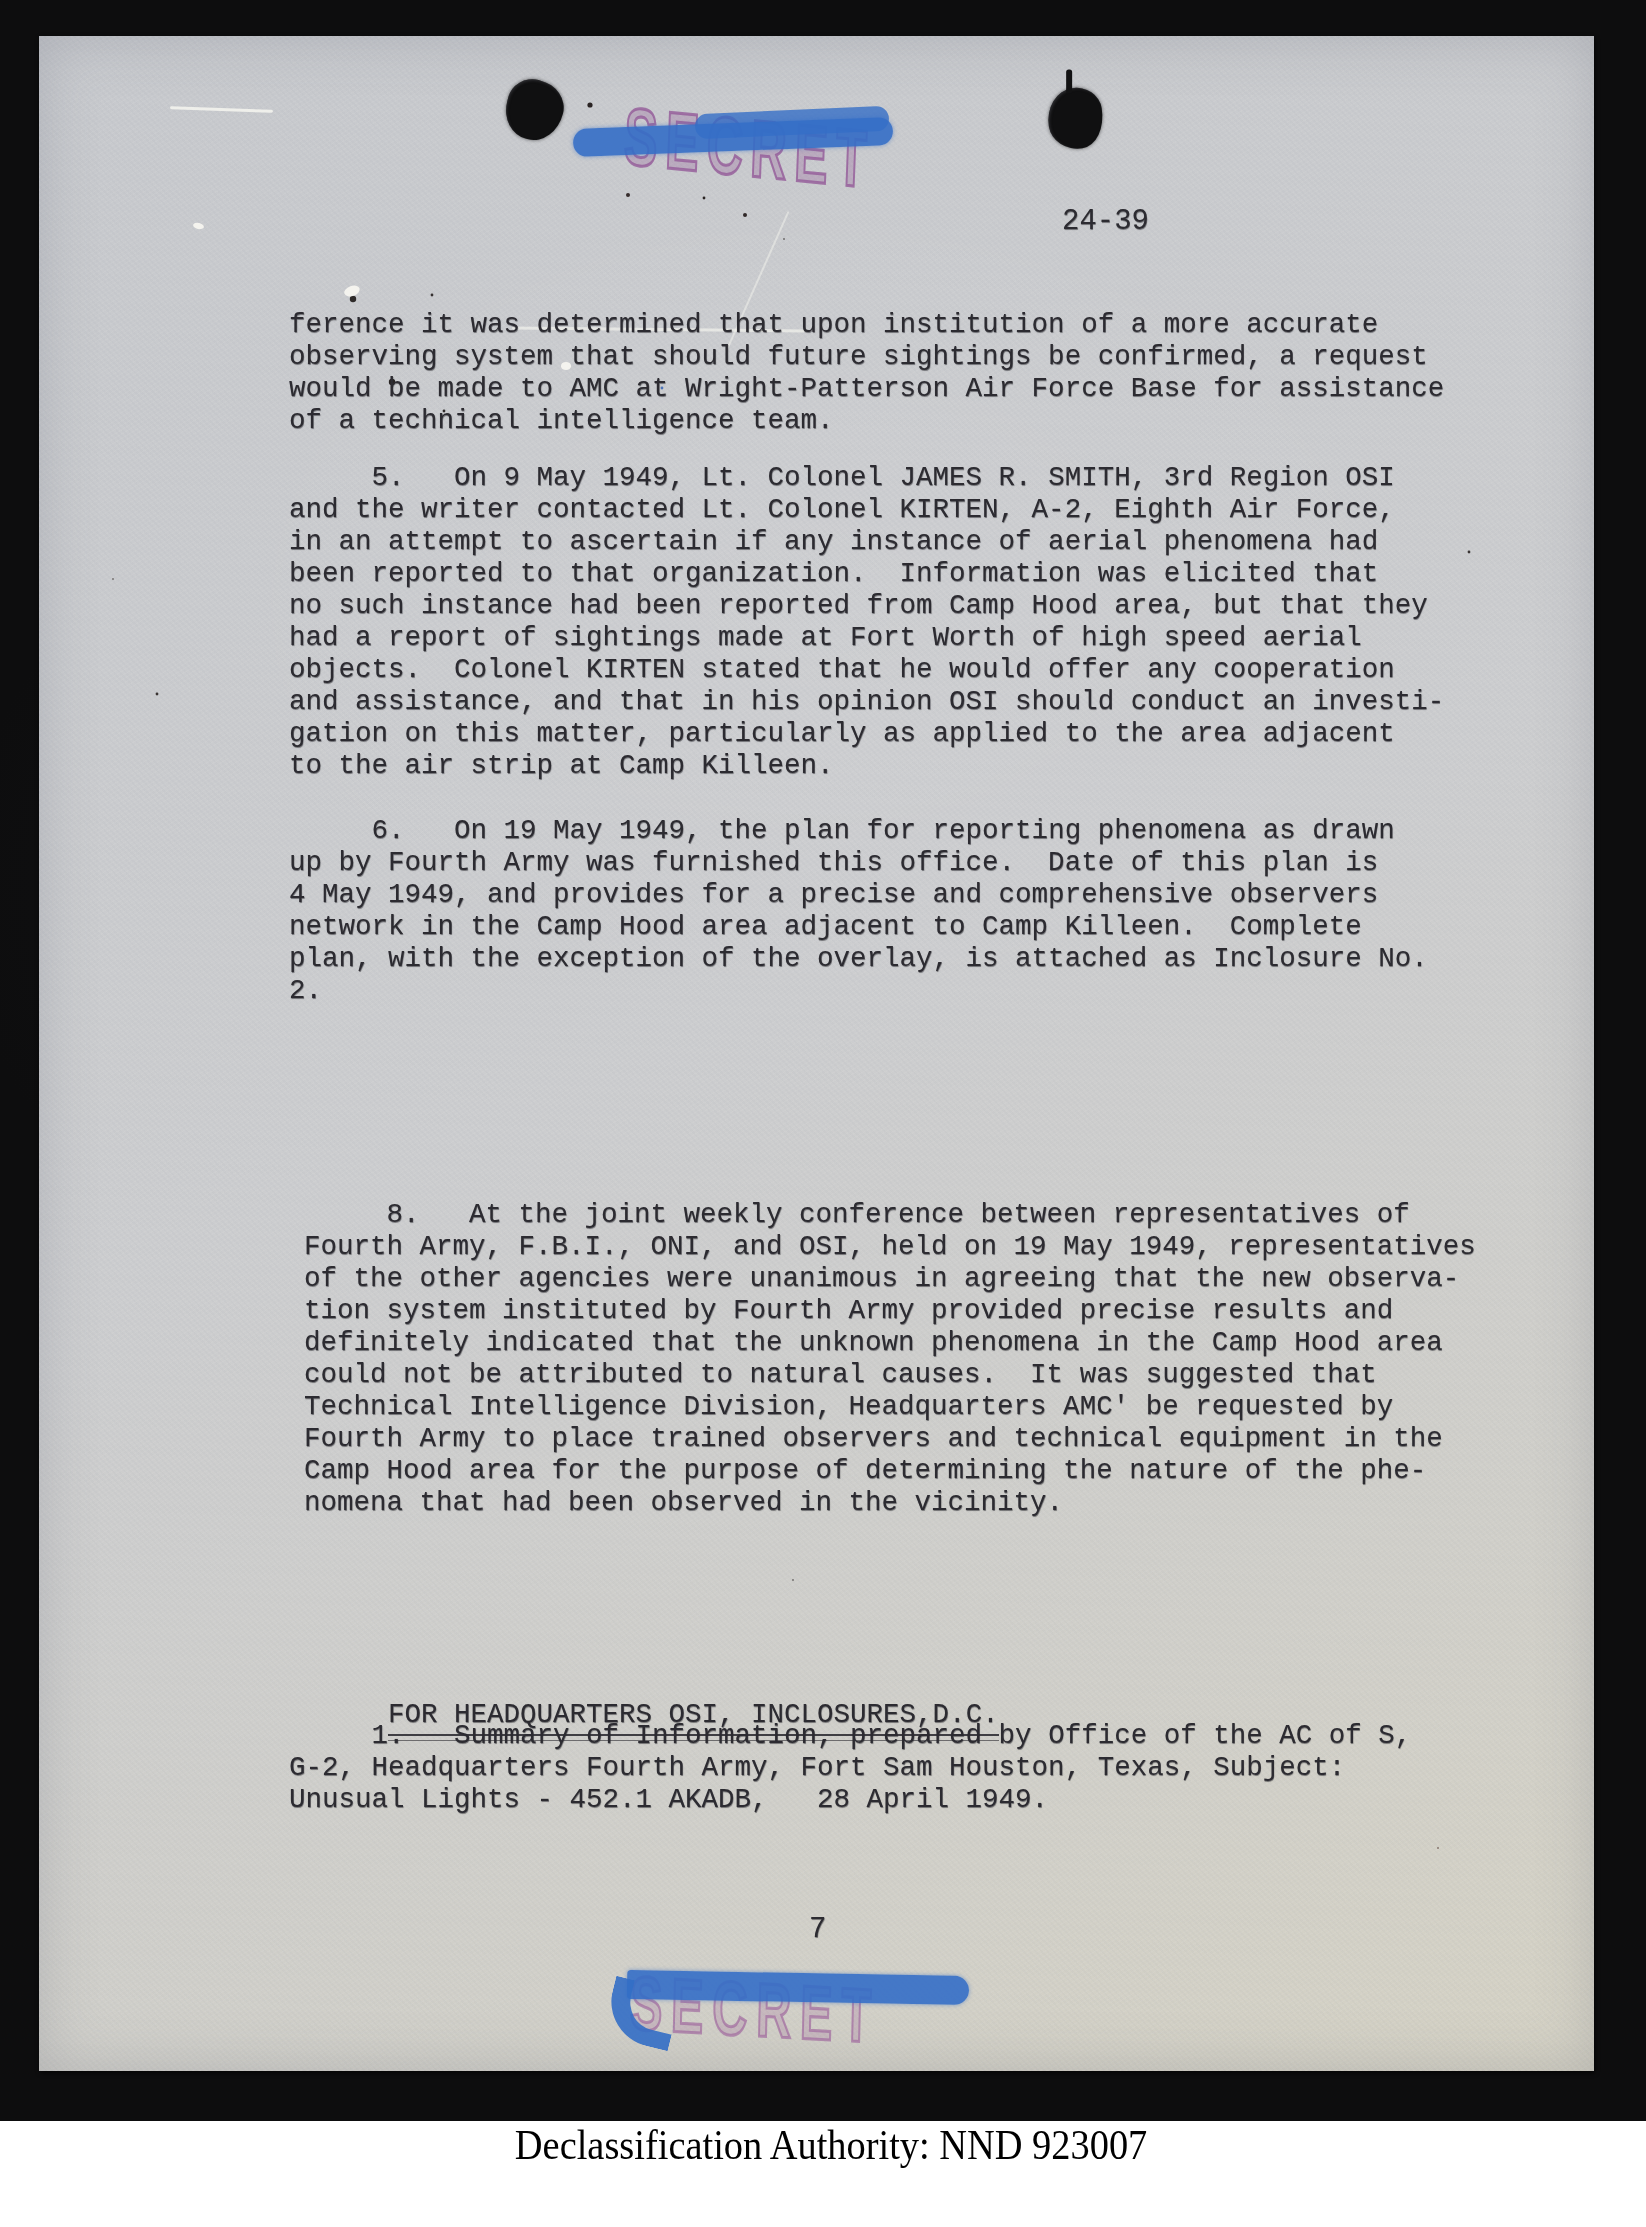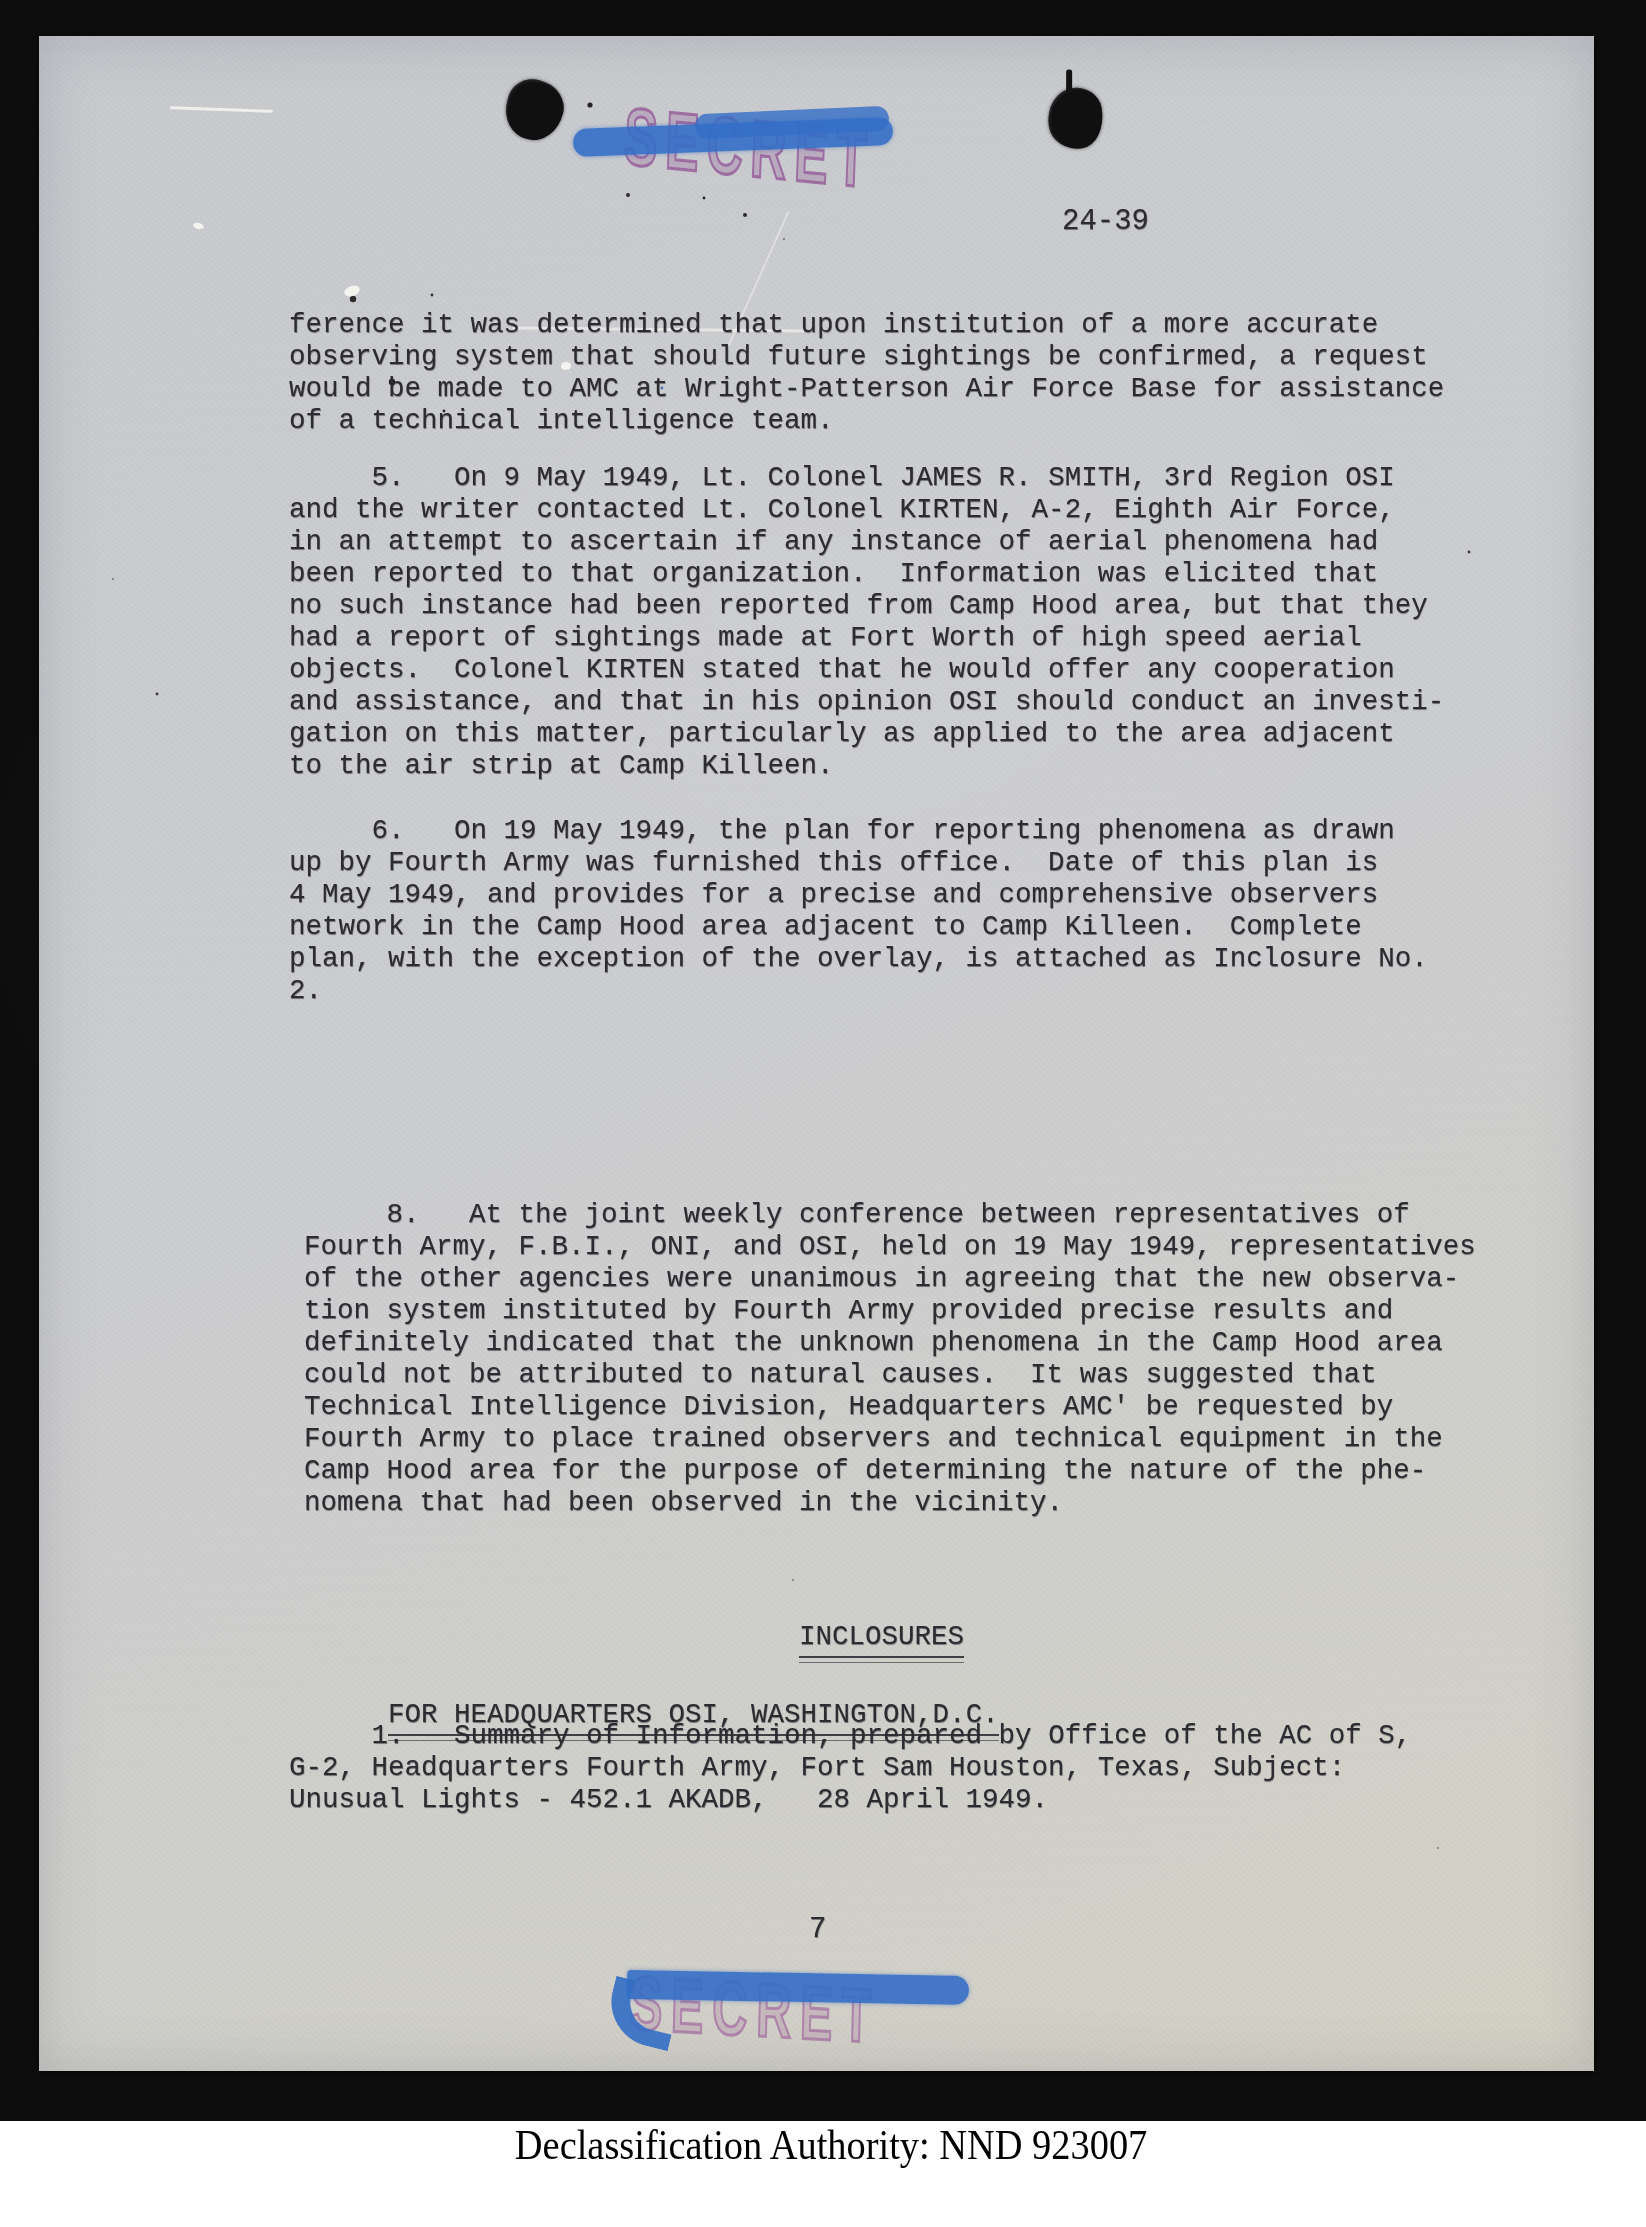--- a/index.html
+++ b/index.html
@@ -234,25 +234,22 @@
 Fourth Army, F.B.I., ONI, and OSI, held on 19 May 1949, representatives
 of the other agencies were unanimous in agreeing that the new observa-
 tion system instituted by Fourth Army provided precise results and
 definitely indicated that the unknown phenomena in the Camp Hood area
 could not be attributed to natural causes.  It was suggested that
 Technical Intelligence Division, Headquarters AMC' be requested by
 Fourth Army to place trained observers and technical equipment in the
 Camp Hood area for the purpose of determining the nature of the phe-
 nomena that had been observed in the vicinity.</p>
 
-    <div class="tw heading-center">
-      <span class="u2">INCLOSURES</span>
-    </div>
     <div class="tw heading-left">
-      <span class="u2">FOR HEADQUARTERS OSI, WASHINGTON,D.C.</span>
+      <span class="u2">FOR HEADQUARTERS OSI, INCLOSURES,D.C.</span>
     </div>
     <p class="tw inclosure-item">     1.   Summary of Information, prepared by Office of the AC of S,
 G-2, Headquarters Fourth Army, Fort Sam Houston, Texas, Subject:
 Unusual Lights - 452.1 AKADB,   28 April 1949.</p>
 
     <div class="tw page-number">7</div>
 
     <div class="stamp-text stamp-bottom-text">SECRET</div>
     <div class="marker marker-bottom-main"></div>
     <div class="marker-bottom-hook"></div>

